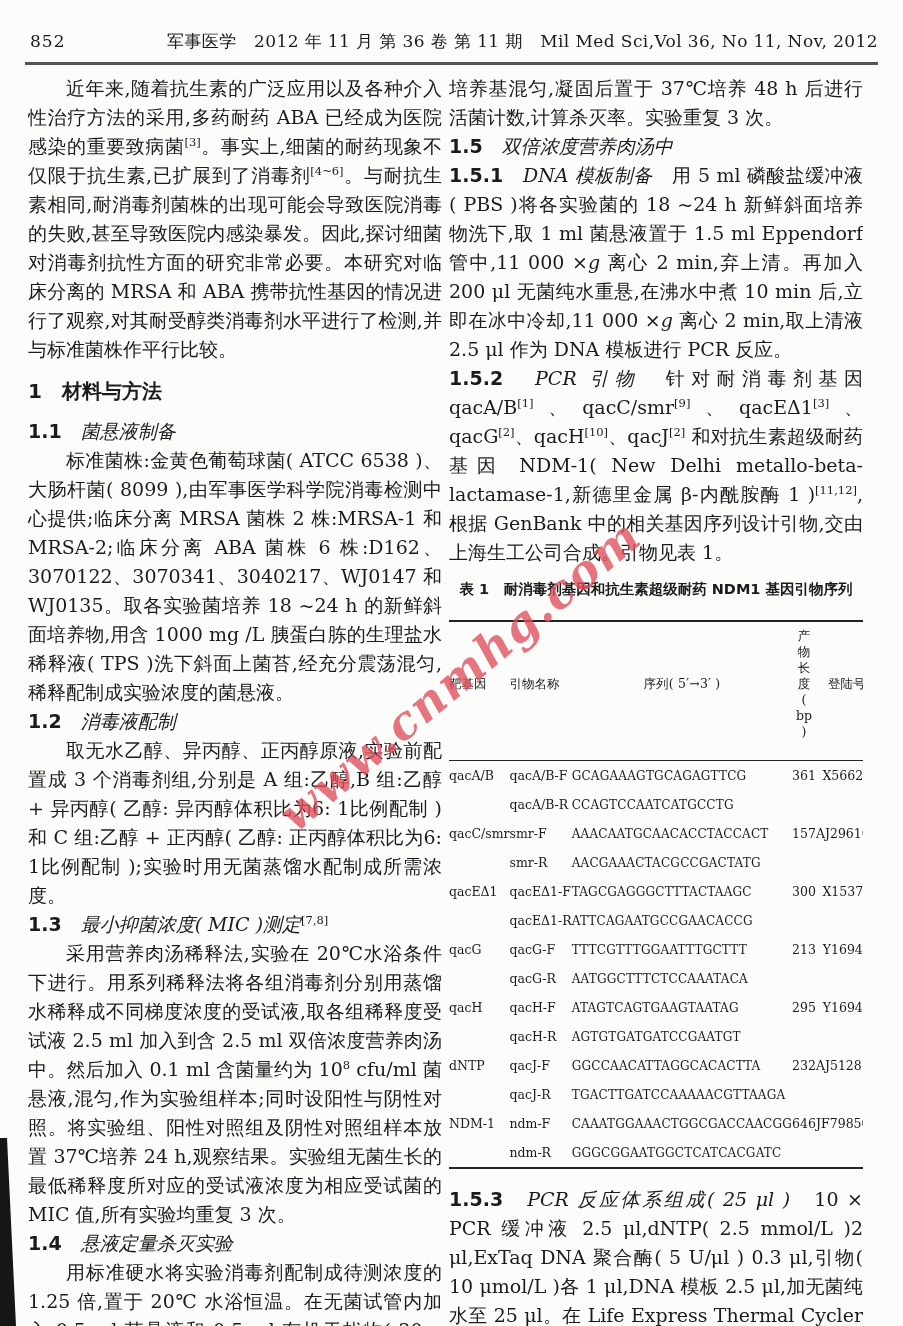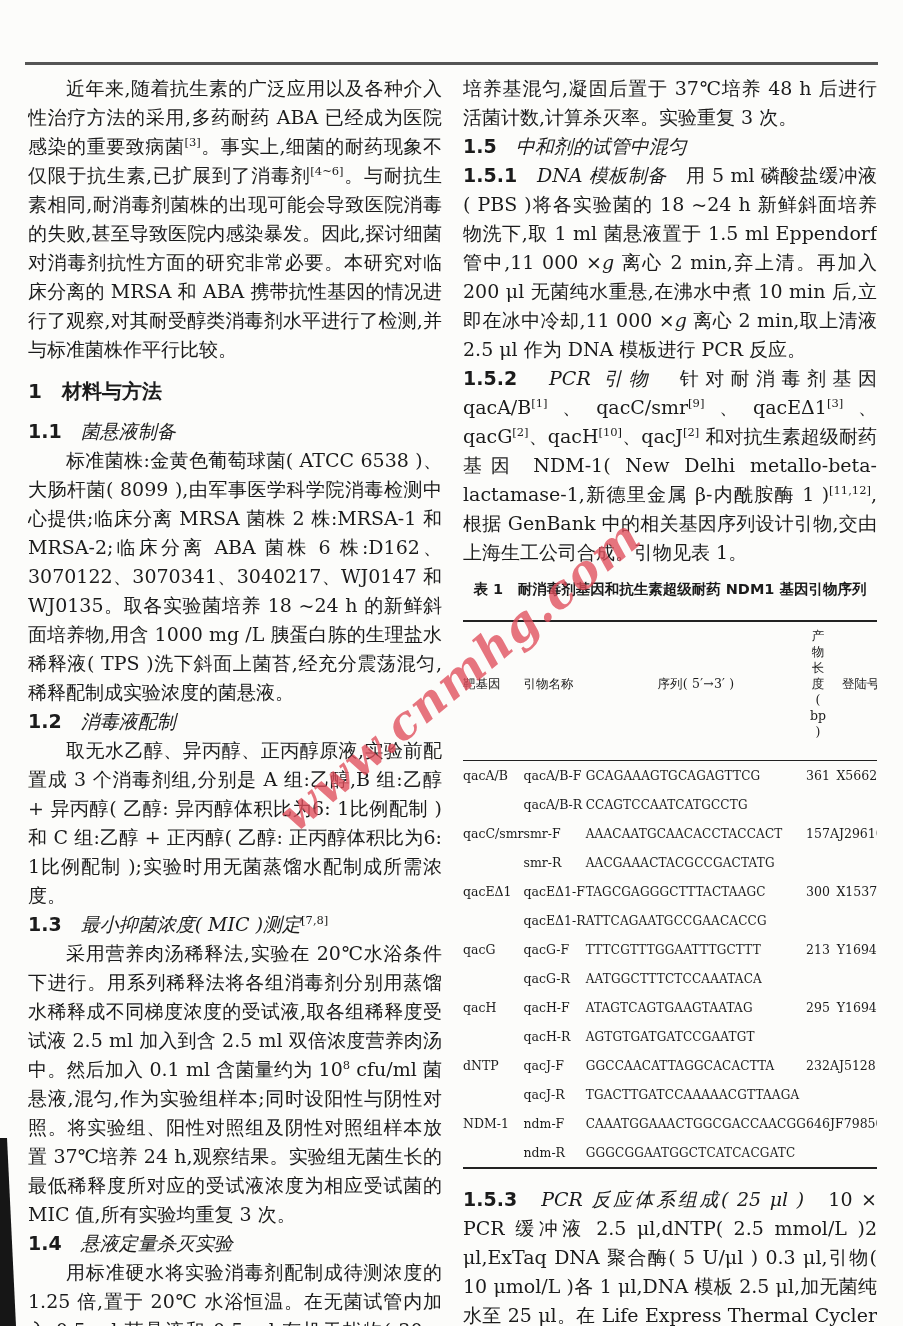--- a/index.html
+++ b/index.html
@@ -8,21 +8,21 @@
     background:#fcfcfa;color:#1b1b1b;
     font-family:"DejaVu Serif","Liberation Serif",serif;
   }
   .page{position:absolute;inset:0;overflow:hidden;}
   
   .hdr{position:absolute;top:30px;left:30px;width:848px;display:flex;align-items:baseline;font-size:17px;}
   .hdr .pn{letter-spacing:1px;}
   .hdr .jr{margin-left:auto;letter-spacing:.4px;white-space:nowrap;}
   .rule{position:absolute;top:62px;left:25px;width:853px;height:3px;background:#555;}
   
-  .cols{position:absolute;top:74px;left:28px;width:850px;height:1252px;display:flex;gap:21px;overflow:hidden;}
+  .cols{position:absolute;top:74px;left:28px;width:850px;height:1252px;display:flex;gap:7px;overflow:hidden;}
   .col{width:414px;overflow:hidden;text-align:justify;}
   .col p{margin:0;font-size:19px;line-height:29px;}
   .col p.ind{text-indent:2em;}
   .h1{font-family:"DejaVu Sans","Liberation Sans",sans-serif;font-weight:bold;font-size:20px;line-height:29px;margin:13px 0 11px;text-align:left;}
   .h2{font-size:19px;line-height:29px;text-align:left;}
   .h2 .num,.bnum{font-family:"DejaVu Sans","Liberation Sans",sans-serif;font-weight:bold;}
   .kai{font-style:italic;}
   sup{font-size:11.5px;line-height:0;vertical-align:super;}
   
   .twrap{margin:12px 0 16px;}
@@ -46,38 +46,42 @@
   }
   
   .corner{position:absolute;left:0;top:1138px;width:16px;height:188px;background:#161616;
     clip-path:polygon(0 0,7px 0,16px 100%,0 100%);}
 </style>
 </head>
 <body>
 
 <div class="page">
 
+  <div class="hdr">
+    <span class="pn">852</span>
+    <span class="jr">军事医学　2012 年 11 月 第 36 卷 第 11 期　Mil Med Sci,Vol 36, No 11, Nov, 2012</span>
+  </div>
   <div class="rule"></div>
 
   <div class="cols">
     <div class="col">
         <p class="ind"><span>近年来,随着抗生素的广泛应用以及各种介入性治疗方法的采用,多药耐药 ABA 已经成为医院感染的重要致病菌</span><sup>[3]</sup><span>。事实上,细菌的耐药现象不仅限于抗生素,已扩展到了消毒剂</span><sup>[4~6]</sup><span>。与耐抗生素相同,耐消毒剂菌株的出现可能会导致医院消毒的失败,甚至导致医院内感染暴发。因此,探讨细菌对消毒剂抗性方面的研究非常必要。本研究对临床分离的 MRSA 和 ABA 携带抗性基因的情况进行了观察,对其耐受醇类消毒剂水平进行了检测,并与标准菌株作平行比较。</span></p>
         <div class="h1">1　材料与方法</div>
         <div class="h2"><span class="num">1.1</span><span>　</span><span class="kai">菌悬液制备</span></div>
         <p class="ind"><span>标准菌株:金黄色葡萄球菌( ATCC 6538 )、大肠杆菌( 8099 ),由军事医学科学院消毒检测中心提供;临床分离 MRSA 菌株 2 株:MRSA-1 和 MRSA-2;临床分离 ABA 菌株 6 株:D162、3070122、3070341、3040217、WJ0147 和 WJ0135。取各实验菌培养 18 ~24 h 的新鲜斜面培养物,用含 1000 mg /L 胰蛋白胨的生理盐水稀释液( TPS )洗下斜面上菌苔,经充分震荡混匀,稀释配制成实验浓度的菌悬液。</span></p>
         <div class="h2"><span class="num">1.2</span><span>　</span><span class="kai">消毒液配制</span></div>
         <p class="ind"><span>取无水乙醇、异丙醇、正丙醇原液,实验前配置成 3 个消毒剂组,分别是 A 组:乙醇,B 组:乙醇 + 异丙醇( 乙醇: 异丙醇体积比为6: 1比例配制 )和 C 组:乙醇 + 正丙醇( 乙醇: 正丙醇体积比为6: 1比例配制 );实验时用无菌蒸馏水配制成所需浓度。</span></p>
         <div class="h2"><span class="num">1.3</span><span>　</span><span class="kai">最小抑菌浓度( MIC )测定</span><sup>[7,8]</sup></div>
         <p class="ind"><span>采用营养肉汤稀释法,实验在 20℃水浴条件下进行。用系列稀释法将各组消毒剂分别用蒸馏水稀释成不同梯度浓度的受试液,取各组稀释度受试液 2.5 ml 加入到含 2.5 ml 双倍浓度营养肉汤中。然后加入 0.1 ml 含菌量约为 10</span><sup>8</sup><span> cfu/ml 菌悬液,混匀,作为实验组样本;同时设阳性与阴性对照。将实验组、阳性对照组及阴性对照组样本放置 37℃培养 24 h,观察结果。实验组无菌生长的最低稀释度所对应的受试液浓度为相应受试菌的 MIC 值,所有实验均重复 3 次。</span></p>
         <div class="h2"><span class="num">1.4</span><span>　</span><span class="kai">悬液定量杀灭实验</span></div>
         <p class="ind"><span>用标准硬水将实验消毒剂配制成待测浓度的 1.25 倍,置于 20℃ 水浴恒温。在无菌试管内加入 0.5 ml 菌悬液和 0.5 ml 有机干扰物( 30 g /L 小牛血清白蛋白溶液 )混合均匀,再加入 4 ml 消毒剂,混合均匀,作用至规定时间。取 0.5 ml 样液加入到含 4.5 ml 中和剂的试管中混匀,作用 10 min 后,分别</span></p>
       </div>
     <div class="col">
         <p><span>培养基混匀,凝固后置于 37℃培养 48 h 后进行活菌计数,计算杀灭率。实验重复 3 次。</span></p>
-        <div class="h2"><span class="num">1.5</span><span>　</span><span class="kai">中和剂的试管中混匀</span></div>
+        <div class="h2"><span class="num">1.5</span><span>　</span><span class="kai">双倍浓度营养肉汤中</span></div>
         <p><span class="bnum">1.5.1</span><span>　</span><span class="kai">DNA 模板制备</span><span>　用 5 ml 磷酸盐缓冲液( PBS )将各实验菌的 18 ~24 h 新鲜斜面培养物洗下,取 1 ml 菌悬液置于 1.5 ml Eppendorf 管中,11 000 ×</span><span class="kai">g</span><span> 离心 2 min,弃上清。再加入 200 μl 无菌纯水重悬,在沸水中煮 10 min 后,立即在冰中冷却,11 000 ×</span><span class="kai">g</span><span> 离心 2 min,取上清液 2.5 μl 作为 DNA 模板进行 PCR 反应。</span></p>
         <p><span class="bnum">1.5.2</span><span>　</span><span class="kai">PCR 引物</span><span>　针对耐消毒剂基因 qacA/B</span><sup>[1]</sup><span>、qacC/smr</span><sup>[9]</sup><span>、qacEΔ1</span><sup>[3]</sup><span>、qacG</span><sup>[2]</sup><span>、qacH</span><sup>[10]</sup><span>、qacJ</span><sup>[2]</sup><span> 和对抗生素超级耐药基因 NDM-1( New Delhi metallo-beta-lactamase-1,新德里金属 β-内酰胺酶 1 )</span><sup>[11,12]</sup><span>,根据 GenBank 中的相关基因序列设计引物,交由上海生工公司合成。引物见表 1。</span></p>
         <div class="twrap">
           <div class="tcap">表 1　耐消毒剂基因和抗生素超级耐药 NDM1 基因引物序列</div>
           <table class="t1">
             <thead>
               <tr>
                 <th class="c-gene">靶基因</th>
                 <th class="c-primer">引物名称</th>
                 <th class="c-seq">序列( 5′→3′ )</th>

